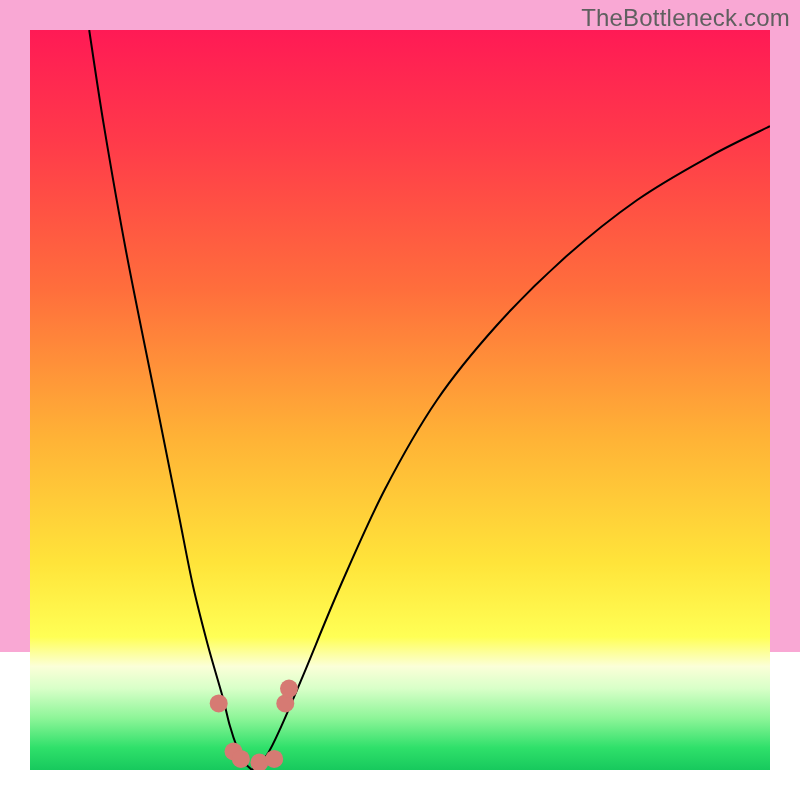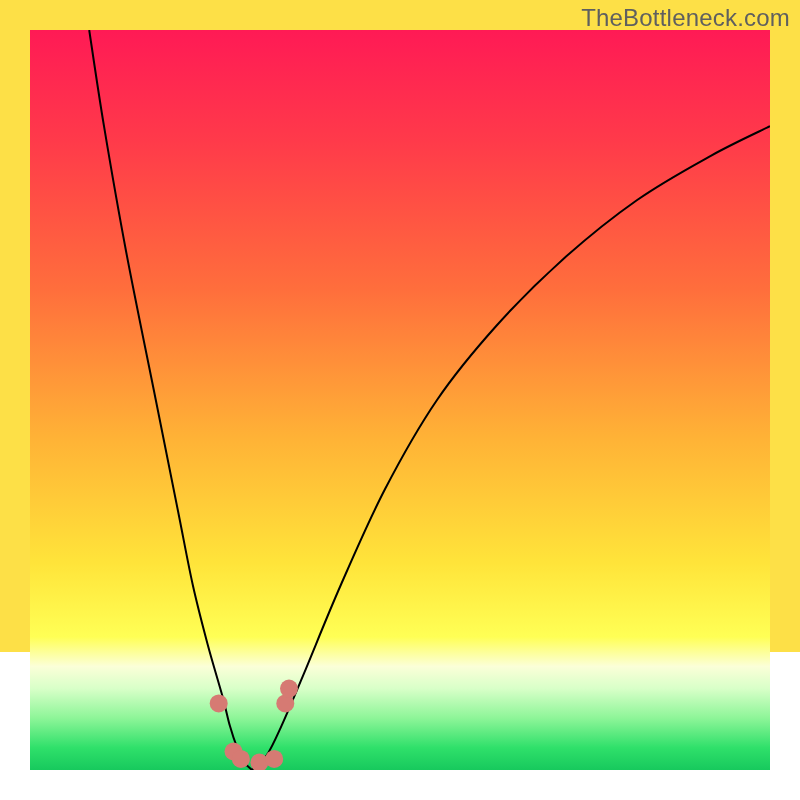--- a/index.html
+++ b/index.html
@@ -7,21 +7,21 @@
     padding: 0;
     width: 800px;
     height: 800px;
     overflow: hidden;
     font-family: Arial, Helvetica, sans-serif;
   }
   .frame {
     position: relative;
     width: 800px;
     height: 652px;
-    background: #fde047;
+    background: #f9a8d4;
   }
   .watermark {
     position: absolute;
     top: 4px;
     right: 10px;
     color: #5f5f5f;
     font-size: 24px;
     font-weight: 500;
     z-index: 50;
     letter-spacing: 0.2px;

